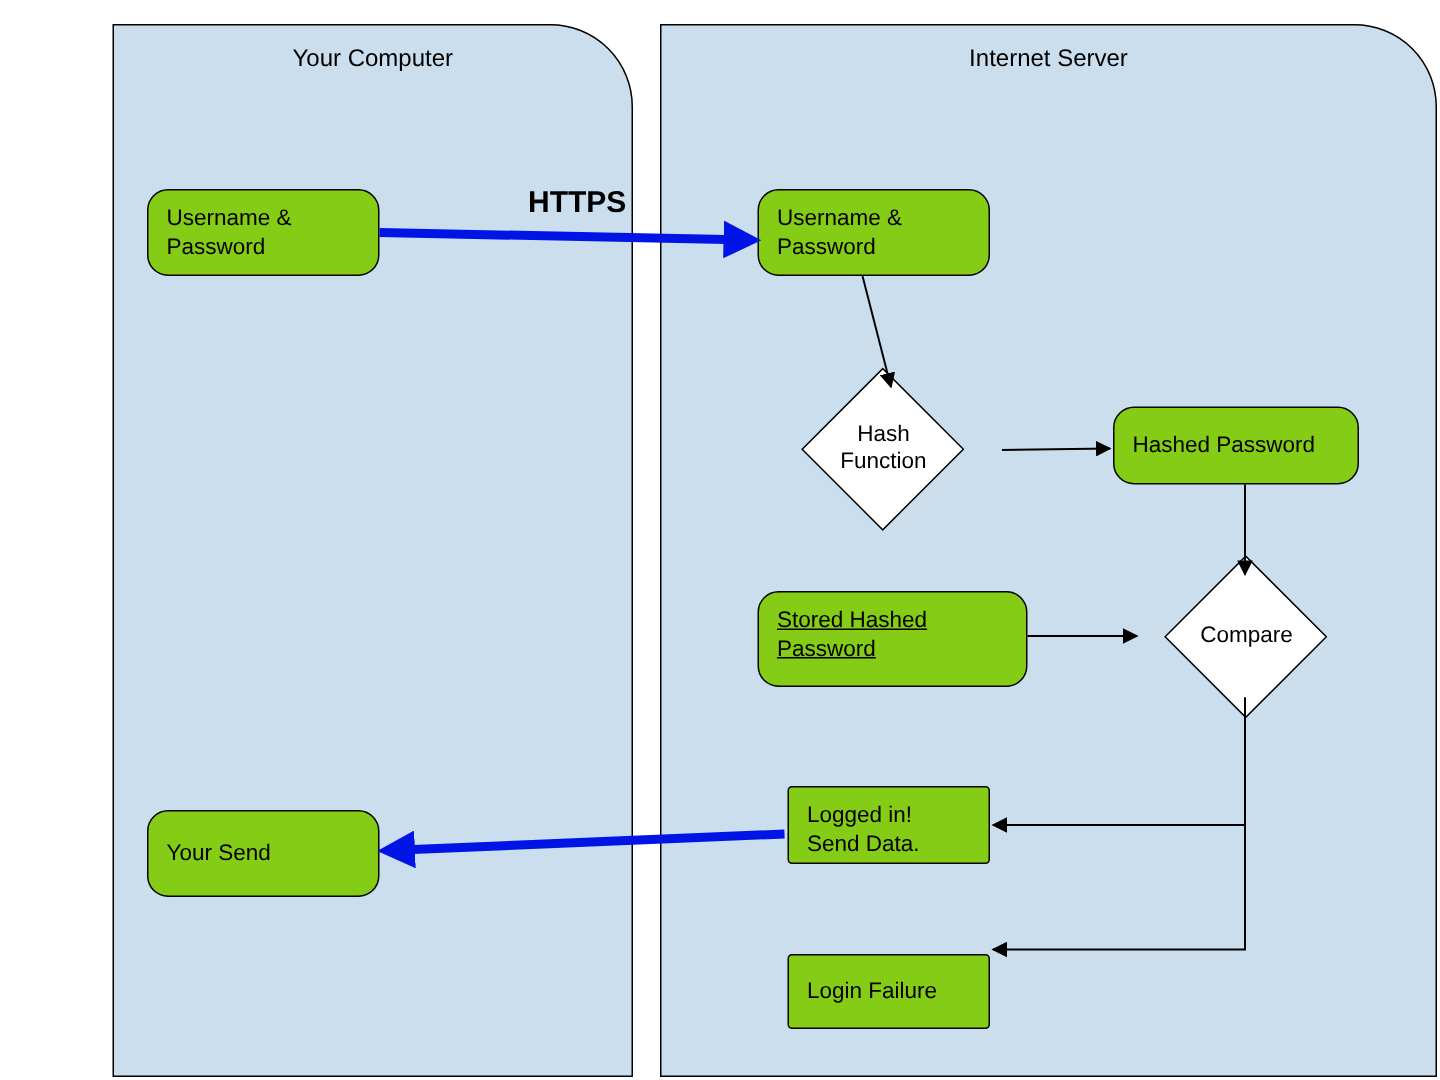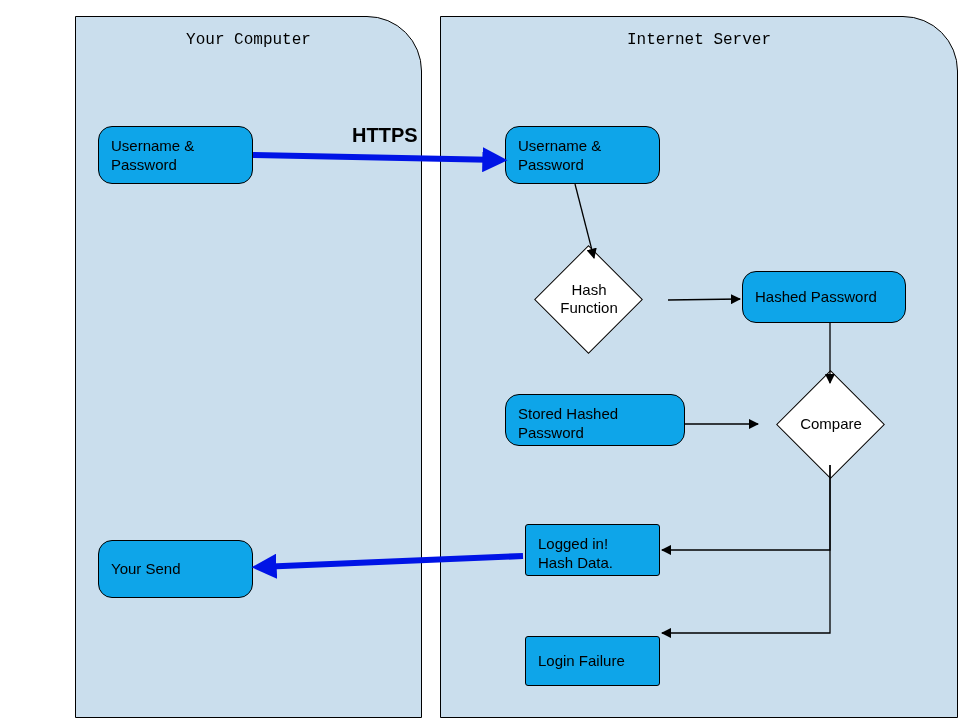--- a/index.html
+++ b/index.html
@@ -22,25 +22,24 @@
     background: #cadeed;
     border: 1px solid #000;
     border-top-right-radius: 55px;
   }
   .panel-title {
     position: absolute;
     top: 14px;
     width: 100%;
     text-align: center;
     font-size: 16px;
-    font-family: Liberation Mono, monospace;
   }
   .box {
     position: absolute;
-    background: #0ea5e9;
+    background: #84cc16;
     border: 1.3px solid #000;
     border-radius: 14px;
     padding: 10px 12px;
     box-sizing: border-box;
     line-height: 1.25;
   }
   .box.square {
     border-radius: 3px;
   }
   .diamond-wrap {
@@ -106,33 +105,33 @@
     <div class="diamond" style="left:36px; top:7px; width:77px; height:77px;"></div>
     <div class="diamond-label">
       <span style="width:80px">Hash Function</span>
     </div>
   </div>
 
   <div class="box" style="left:742px; top:271px; width:164px; height:52px; display:flex; align-items:center;">
     <span>Hashed Password</span>
   </div>
 
-  <div class="box" style="left:505px; top:394px; width:180px; height:52px;">
+  <div class="box" style="left:505px; top:394px; width:180px; height:64px;text-decoration:underline;">
     <span>Stored Hashed Password</span>
   </div>
 
   <div class="diamond-wrap" style="left:756px; top:379px; width:150px; height:90px;">
     <div class="diamond" style="left:36px; top:7px; width:77px; height:77px;"></div>
     <div class="diamond-label">
       <span>Compare</span>
     </div>
   </div>
 
   <div class="box square" style="left:525px; top:524px; width:135px; height:52px;">
-    <span>Logged in! Hash Data.</span>
+    <span>Logged in! Send Data.</span>
   </div>
 
   <div class="box square" style="left:525px; top:608px; width:135px; height:50px; display:flex; align-items:center;margin-top:28px;">
     <span>Login Failure</span>
   </div>
 
   <div class="label-free" style="left:352px; top:124px;">HTTPS</div>
 
   <svg class="arrows">
     <defs>

